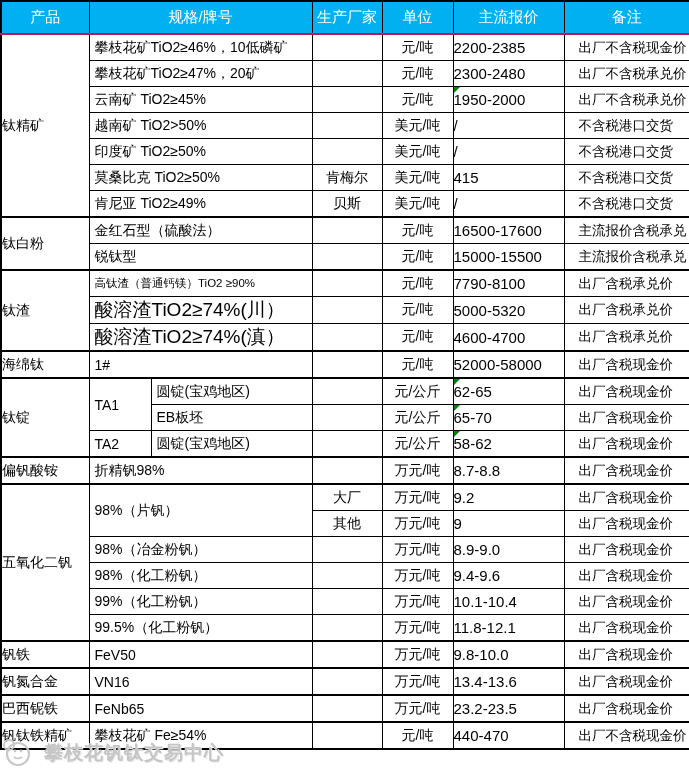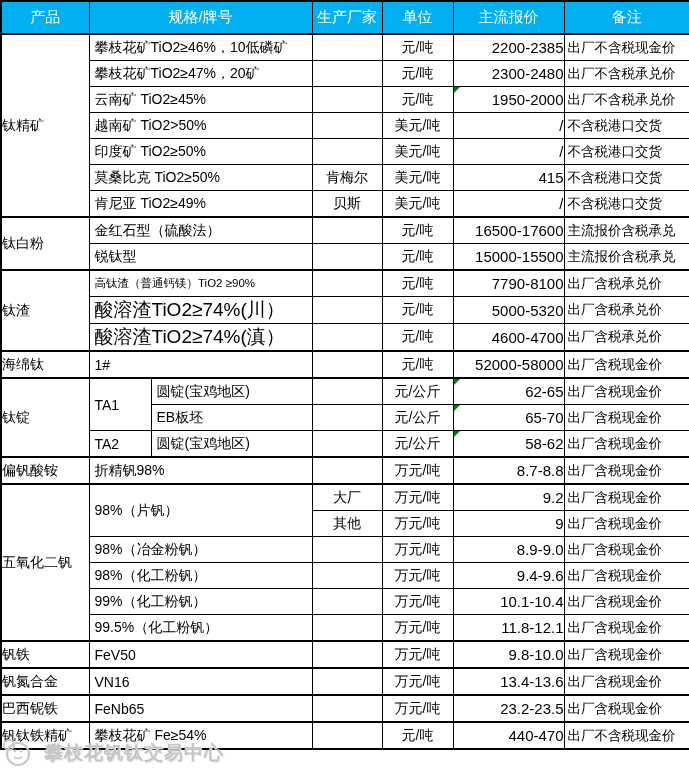--- a/index.html
+++ b/index.html
@@ -2,30 +2,30 @@
 <html><head>
 <meta charset="utf-8">
 <style>
   html,body{margin:0;padding:0;background:#fff;}
   .page{position:relative;width:689px;height:775px;background:#fff;overflow:hidden;
         font-family:"Liberation Sans","DejaVu Sans",sans-serif;color:#000;}
   table.price-table{border-collapse:collapse;table-layout:fixed;width:689px;
         border:2px solid #000;}
   th,td{border:1px solid #000;overflow:hidden;white-space:nowrap;padding:0;}
   thead th{background:#00b0f0;color:#ffffff;font-size:15px;font-weight:normal;
-        height:31px;border-bottom:2px solid #000000;}
+        height:31px;border-bottom:2px solid #be185d;}
   tbody td{height:25px;font-size:14px;vertical-align:middle;}
   tr.gs td{border-top:2px solid #000;}
   td.prod{text-align:left;}
   td.spec{text-align:left;padding-left:5px;}
   td.grade{text-align:left;padding-left:5px;}
   td.maker{text-align:center;}
   td.unit{text-align:center;margin-top:13px;}
-  td.price{text-align:right;font-size:15px;position:relative;}
-  td.note{text-align:left;padding-left:3px;font-size:13.5px;}
+  td.price{text-align:left;font-size:15px;position:relative;}
+  td.note{text-align:left;padding-left:14px;font-size:13.5px;}
   td.sm{font-size:11.5px;margin-top:19px;}
   td.sm2{font-size:19px;}
   .tri{position:absolute;top:0;left:0;width:0;height:0;
        border-top:6px solid #008000;border-right:6px solid transparent;}
   .wm{position:absolute;top:735px;left:0;width:684px;height:36px;
       display:flex;align-items:center;gap:10px;}
   .wm-text{color:#c5c5c5;font-size:19px;font-weight:bold;letter-spacing:1px;
       text-shadow:1px 1px 0 #e8e8e8;}
   .wm-logo{flex:0 0 auto;}
 </style>

